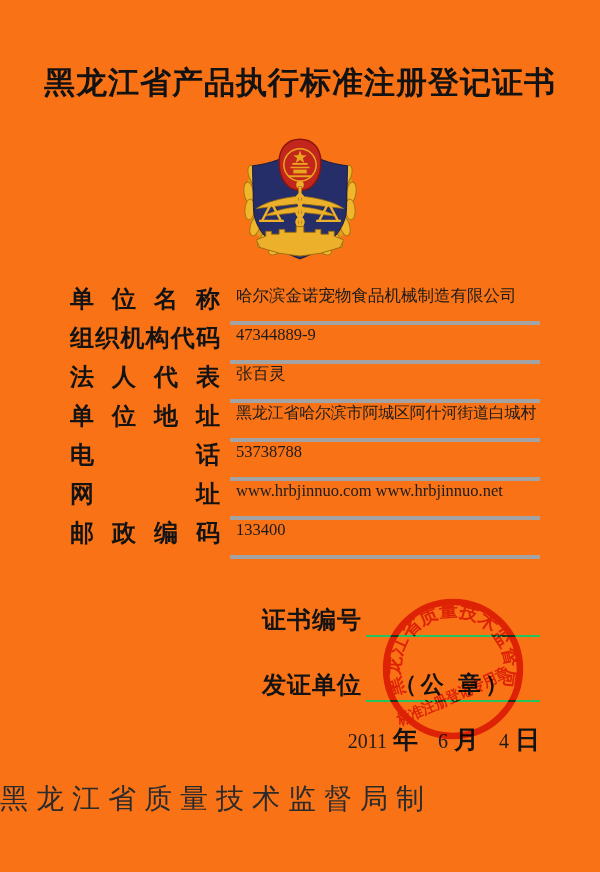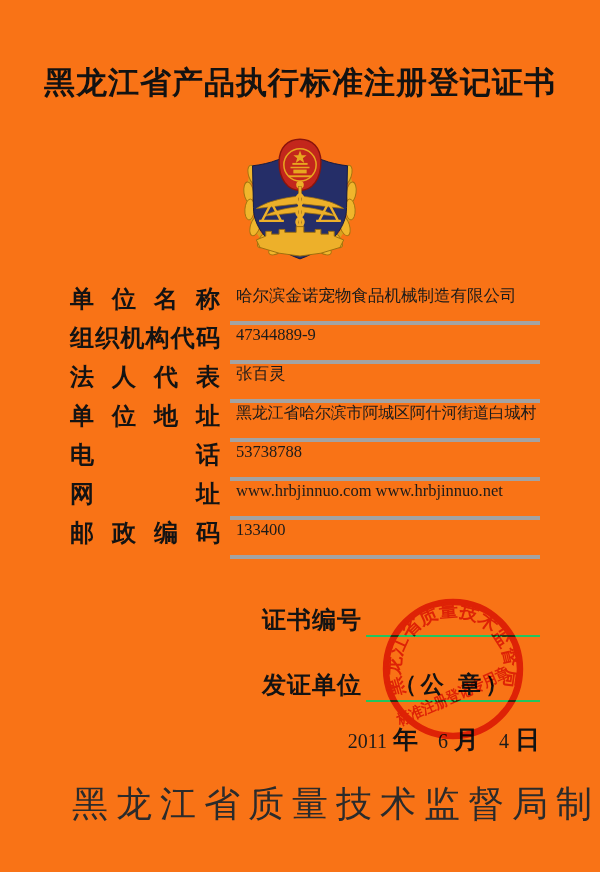--- a/index.html
+++ b/index.html
@@ -86,23 +86,23 @@
   .seal{
     position:absolute;left:381px;top:597px;
     width:144px;height:144px;
     mix-blend-mode:multiply;
     opacity:.92;
     pointer-events:none;
   }
   
   .footer{
     position:absolute;top:780px;left:0;width:100%;
-    text-align:right;
-    font-family:"Liberation Serif","DejaVu Serif",serif;
-    font-size:36px;letter-spacing:8px;
+    text-align:left;
+    font-family:"Liberation Serif","DejaVu Serif",serif;
+    font-size:28px;letter-spacing:8px;
     color:#2b2b2b;
     white-space:nowrap;
   }
 </style>
 </head>
 <body>
 
 <div class="page">
 
   <div class="title">黑龙江省产品执行标准注册登记证书</div>

